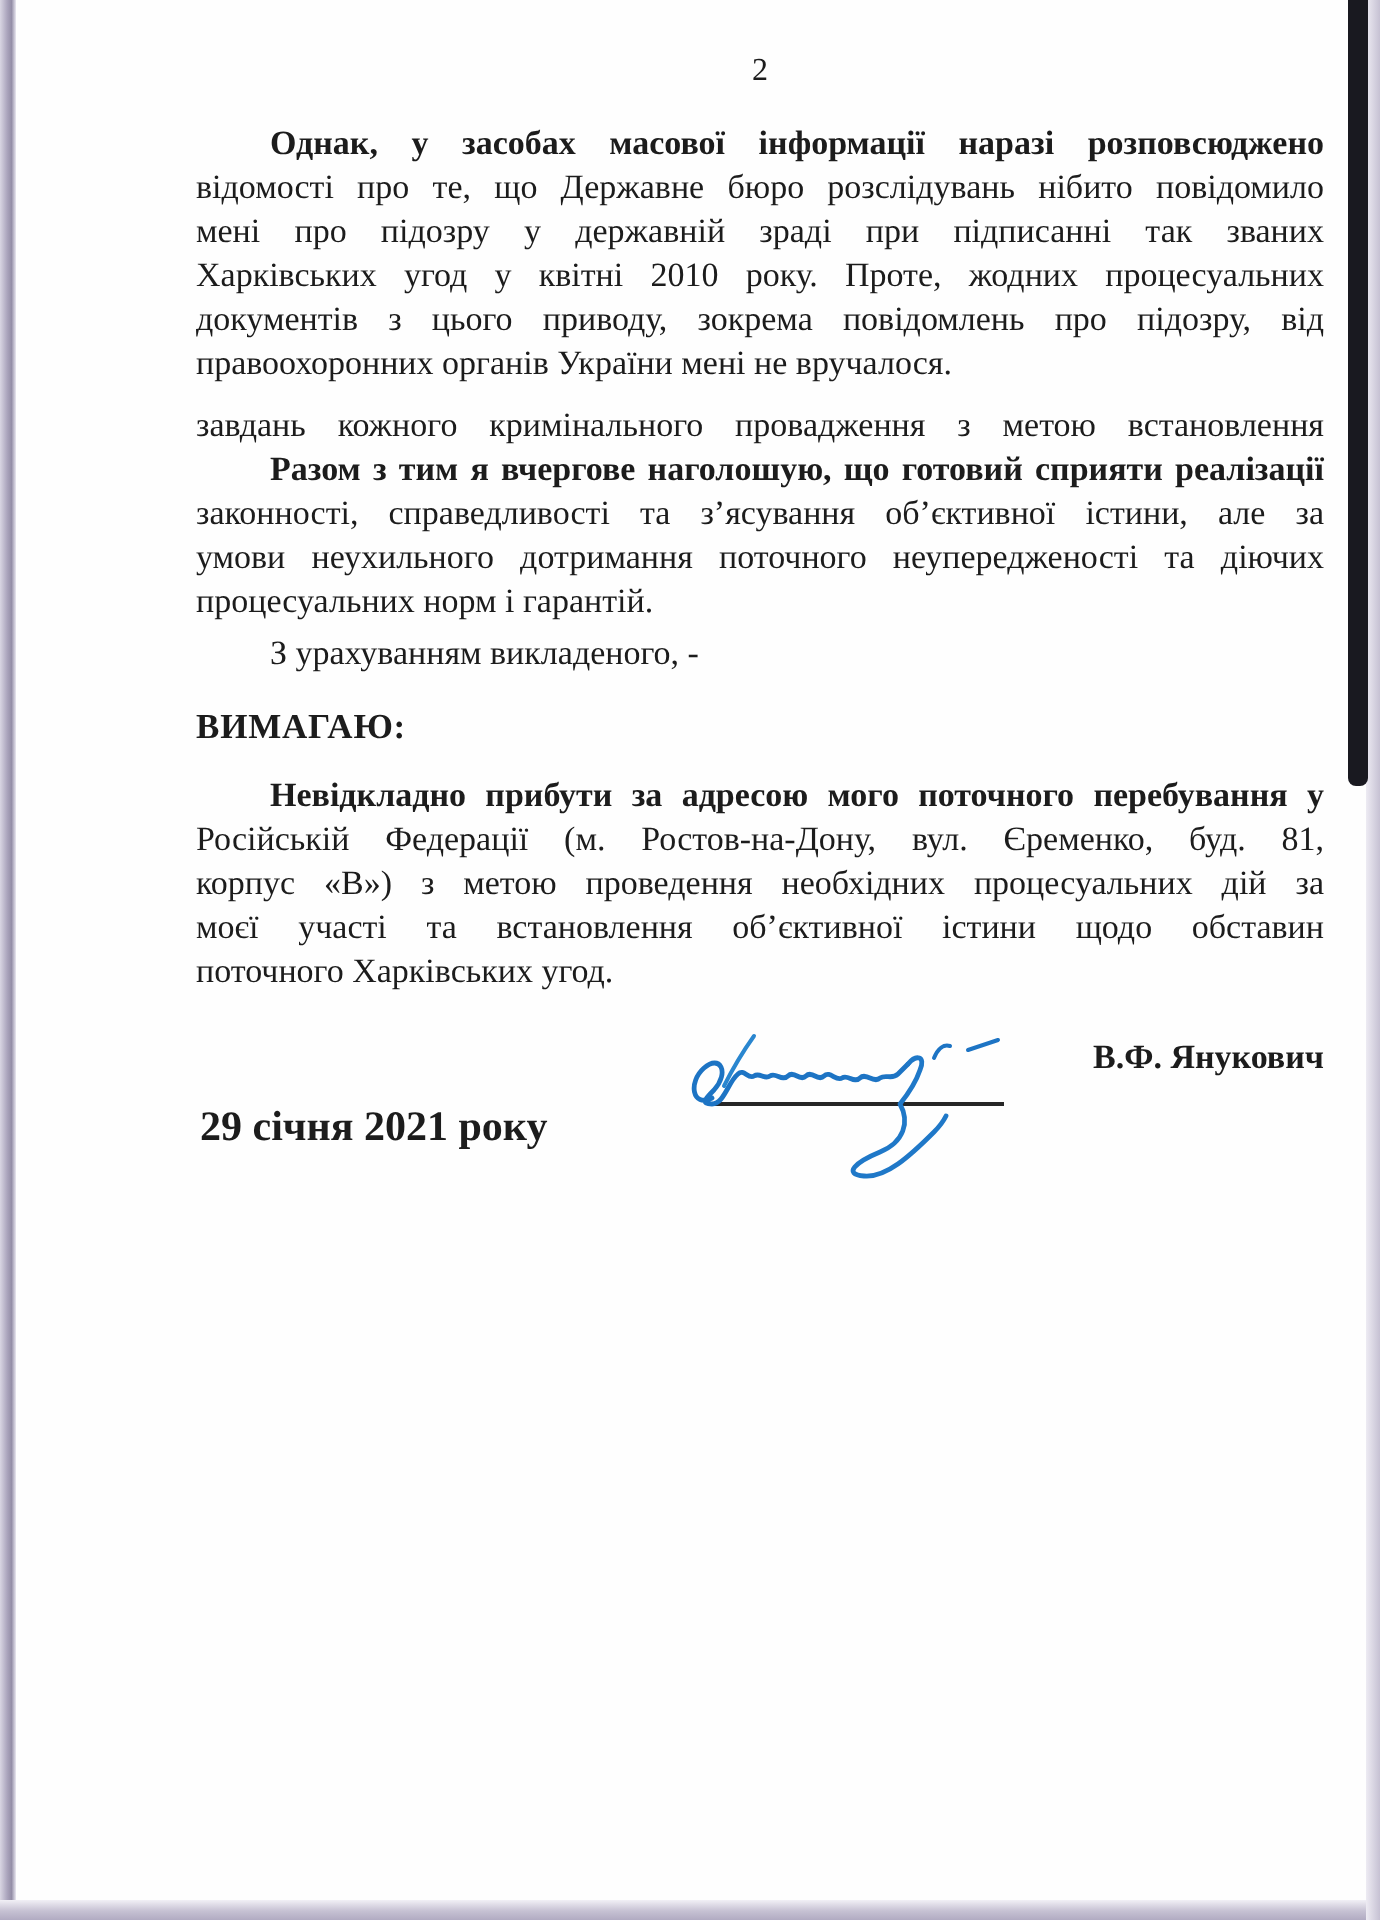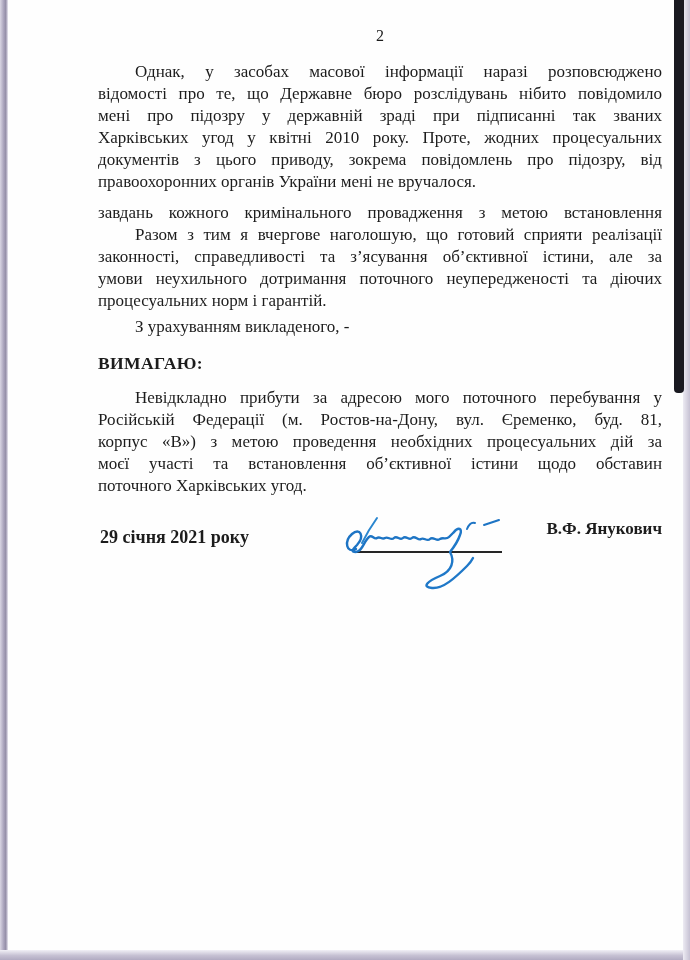--- a/index.html
+++ b/index.html
@@ -16,31 +16,31 @@
   .edge-right { position:absolute; right:0; top:0; width:7px; height:960px;
     background:linear-gradient(270deg,#c6c1d3 0%,#edebf3 100%); }
   .scan-strip { position:absolute; right:6px; top:0; width:10px; height:393px;
     background:#191920; border-radius:0 0 4px 4px; }
 
   .content { position:absolute; left:98px; top:0; width:564px; }
   .pageno { margin-top:26px; text-align:center; font-size:16px; line-height:19px; }
 
   .para { margin:0; font-size:17px; line-height:22px; }
   .line { text-align:justify; text-align-last:justify; }
-  .line.first { text-indent:37px; }
+  .line.first { text-indent:37px;font-weight:bold; }
   .line.last { text-align-last:left; }
   .p1 { margin-top:16px; }
   .p2 { margin-top:9px; }
   .closing { margin-top:4px; font-size:17px; line-height:22px; text-indent:37px; }
   .heading { margin-top:15px; font-size:17.5px; line-height:21px; font-weight:bold;
     text-align:left; letter-spacing:0.4px; }
   .p3 { margin-top:13px; }
 
   .sigrow { position:relative; margin-top:14px; height:100px; }
-  .date { position:absolute; left:2px; top:16px; font-weight:bold; font-size:18px; }
+  .date { position:absolute; left:2px; top:40px; font-weight:bold; font-size:21px; }
   .name { position:absolute; right:0; top:8px; font-weight:bold; font-size:17px; }
   .sigline { position:absolute; left:259px; top:22px; width:145px; height:18px;
     border-bottom:2px solid #262626; }
   .sigsvg { position:absolute; left:238px; top:-8px; width:180px; height:95px; }
 </style>
 </head>
 <body>
 
 <div class="page">
   <div class="content">

